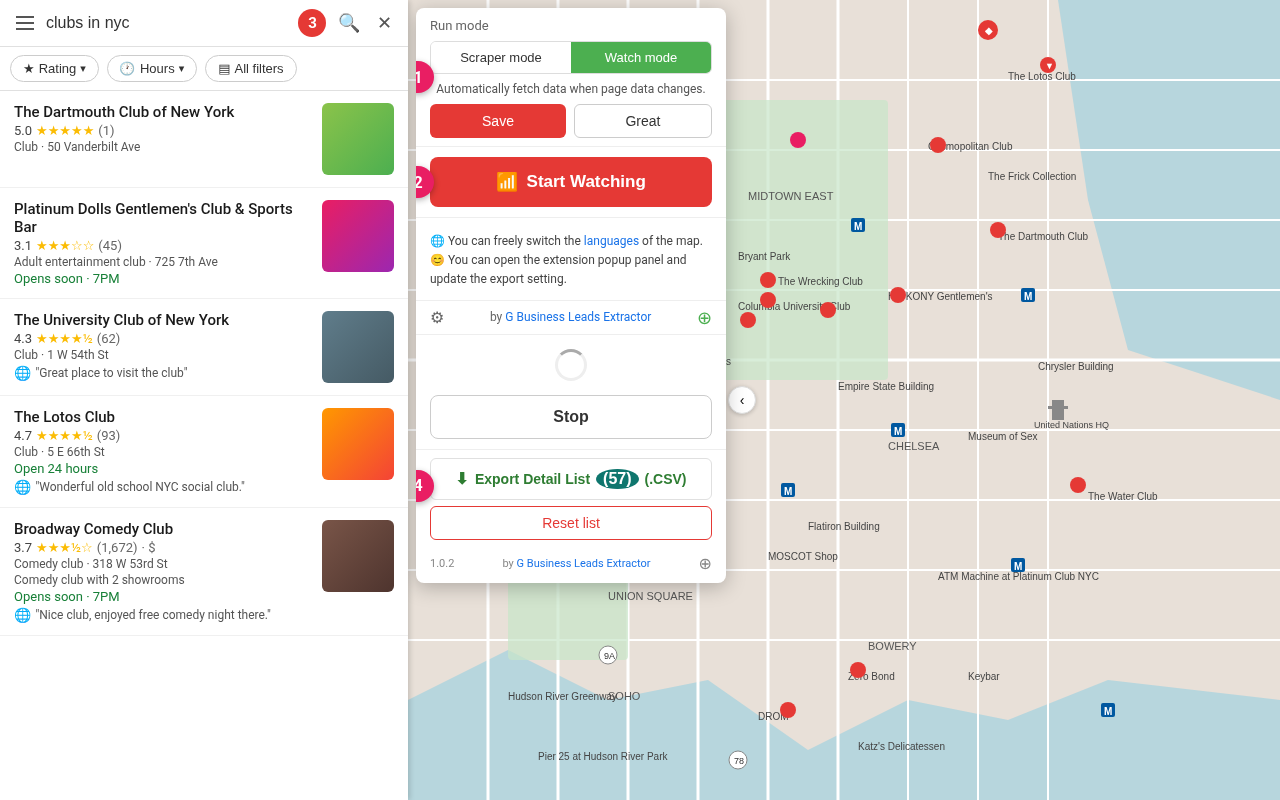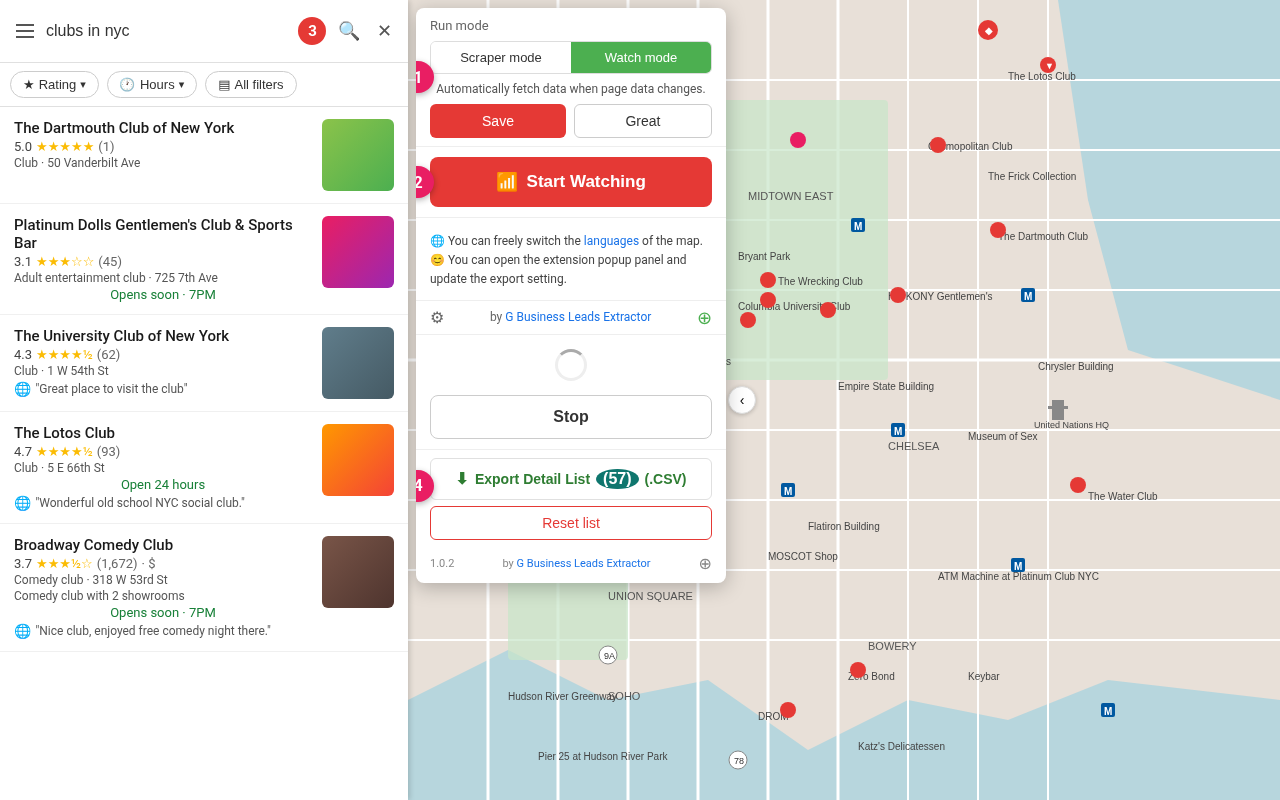--- a/index.html
+++ b/index.html
@@ -12,21 +12,21 @@
       background: #fff;
       display: flex;
       flex-direction: column;
       box-shadow: 2px 0 5px rgba(0,0,0,0.15);
       z-index: 10;
     }
 
     .search-bar {
       display: flex;
       align-items: center;
-      padding: 16px 12px;
+      padding: 8px 12px;
       border-bottom: 1px solid #e0e0e0;
       gap: 8px;
     }
 
     .hamburger-icon {
       cursor: pointer;
       display: flex; flex-direction: column; gap: 4px; padding: 4px;
     }
     .hamburger-icon span {
       display: block; width: 18px; height: 2px; background: #555;
@@ -94,21 +94,21 @@
       gap: 10px;
     }
 
     .result-info { flex: 1; }
     .result-name { font-size: 15px; font-weight: 500; color: #1a1a1a; margin-bottom: 2px; }
     .result-rating-row { display: flex; align-items: center; gap: 4px; margin-bottom: 2px; }
     .result-rating { font-size: 13px; color: #444; }
     .stars { color: #fbbc04; font-size: 13px; }
     .result-count { font-size: 13px; color: #666; }
     .result-type { font-size: 12px; color: #555; margin-bottom: 2px; }
-    .result-hours { font-size: 13px; color: #188038; text-align: center; }
+    .result-hours { font-size: 13px; color: #188038; }
     .result-review { font-size: 12px; color: #555; margin-top: 3px; display: flex; align-items: center; gap: 4px; }
     .globe-icon { font-size: 14px; }
     .result-image-placeholder {
       width: 72px; height: 72px; border-radius: 6px;
       background: #bbb;
       flex-shrink: 0;
     }
 
     
     .img-dartmouth { background: linear-gradient(135deg, #8bc34a, #4caf50); }

